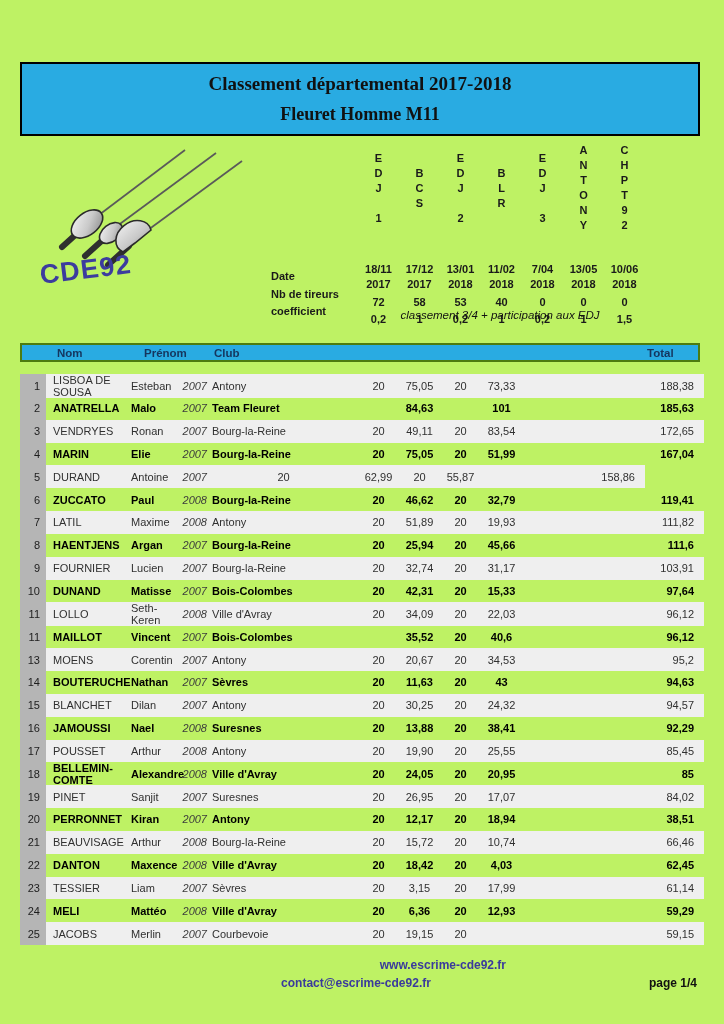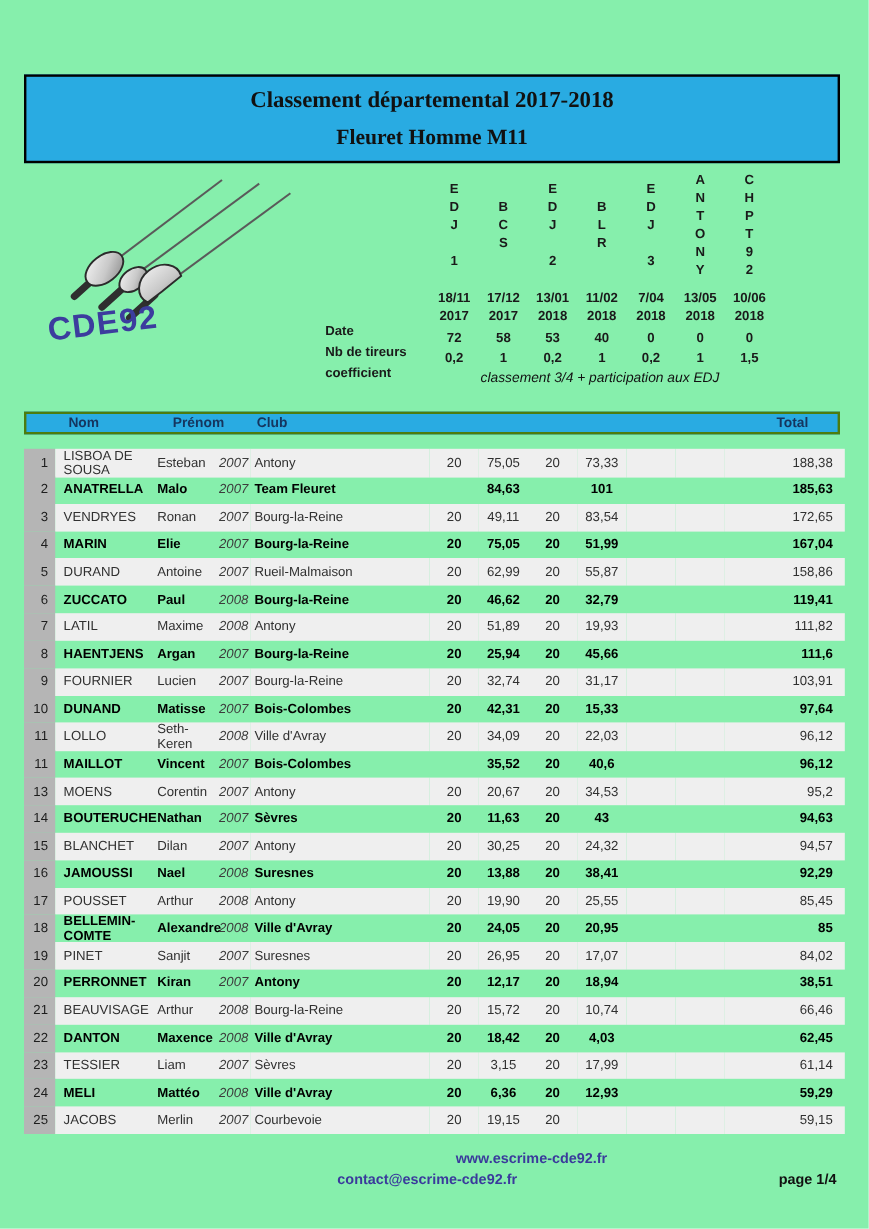--- a/index.html
+++ b/index.html
@@ -1,19 +1,19 @@
 <!DOCTYPE html>
 <html style="--accent: #29abe2; --bandText: #15355e; --link: #3a3a9c;"><head>
 <meta charset="utf-8">
 <style>
   * { margin:0; padding:0; box-sizing:border-box; }
   html,body { background:#fff; }
   body { font-family:"Liberation Sans", sans-serif; }
   #page {
-    position:relative; width:724px; height:1024px; background:#86efac;
+    position:relative; width:724px; height:1024px; background:#bef264;
     overflow:hidden;
   }
   
   .title-box {
     position:absolute; left:20px; top:62px; width:680px; height:74px;
     background:var(--accent,#29abe2); border:2px solid #000;
     display:flex; flex-direction:column; align-items:center; justify-content:center;
     gap:9px;
   }
   .title-line1 { font-family:"Liberation Serif", serif; font-weight:bold; font-size:19px; color:#111; }
@@ -21,21 +21,21 @@
   
   .logo { position:absolute; left:35px; top:148px; width:210px; height:158px; }
   
   .evt-grid { position:absolute; left:358px; width:287px; display:grid; grid-template-columns:repeat(7,41px); }
   .evt-letters { top:140px; height:96px; }
   .evt-letters .evt-letters-col {
     display:flex; flex-direction:column; justify-content:center; align-items:center;
     height:96px; font-size:11px; font-weight:bold; color:#1a1a1a;
   }
   .evt-letters .evt-letters-col span { display:block; height:15px; line-height:15px; text-align:center; }
-  .evt-row { font-size:11px; font-weight:bold; color:#1a1a1a; }
+  .evt-row { font-size:11px; font-weight:bold; color:#1a1a1a;margin-top:20px; }
   .evt-row div { text-align:center; height:14px; line-height:14px; }
   .row-date1 { top:242px; }
   .row-date2 { top:257px; }
   .row-tireurs { top:275px; }
   .row-coeff { top:292px; }
   .info-label { position:absolute; left:271px; font-size:11px; font-weight:bold; color:#1a1a1a; height:14px; line-height:14px;margin-top:12px; }
   .lbl-date { top:257px; }
   .lbl-tireurs { top:275px; }
   .lbl-coeff { top:292px; }
   .note {
@@ -284,21 +284,20 @@
       <div class="c-score c-s5"></div>
       <div class="c-score c-s6"></div>
       <div class="c-total">167,04</div>
     </div>
 
     <div class="trow grid-cols stripe">
       <div class="c-rank">5</div>
       <div class="c-nom">DURAND</div>
       <div class="c-prenom">Antoine</div>
       <div class="c-annee">2007</div>
-      <div class="c-club">Rueil-Malmaison</div>
       <div class="c-score c-s0">20</div>
       <div class="c-score c-s1">62,99</div>
       <div class="c-score c-s2">20</div>
       <div class="c-score c-s3">55,87</div>
       <div class="c-score c-s4"></div>
       <div class="c-score c-s5"></div>
       <div class="c-score c-s6"></div>
       <div class="c-total">158,86</div>
     </div>
 

